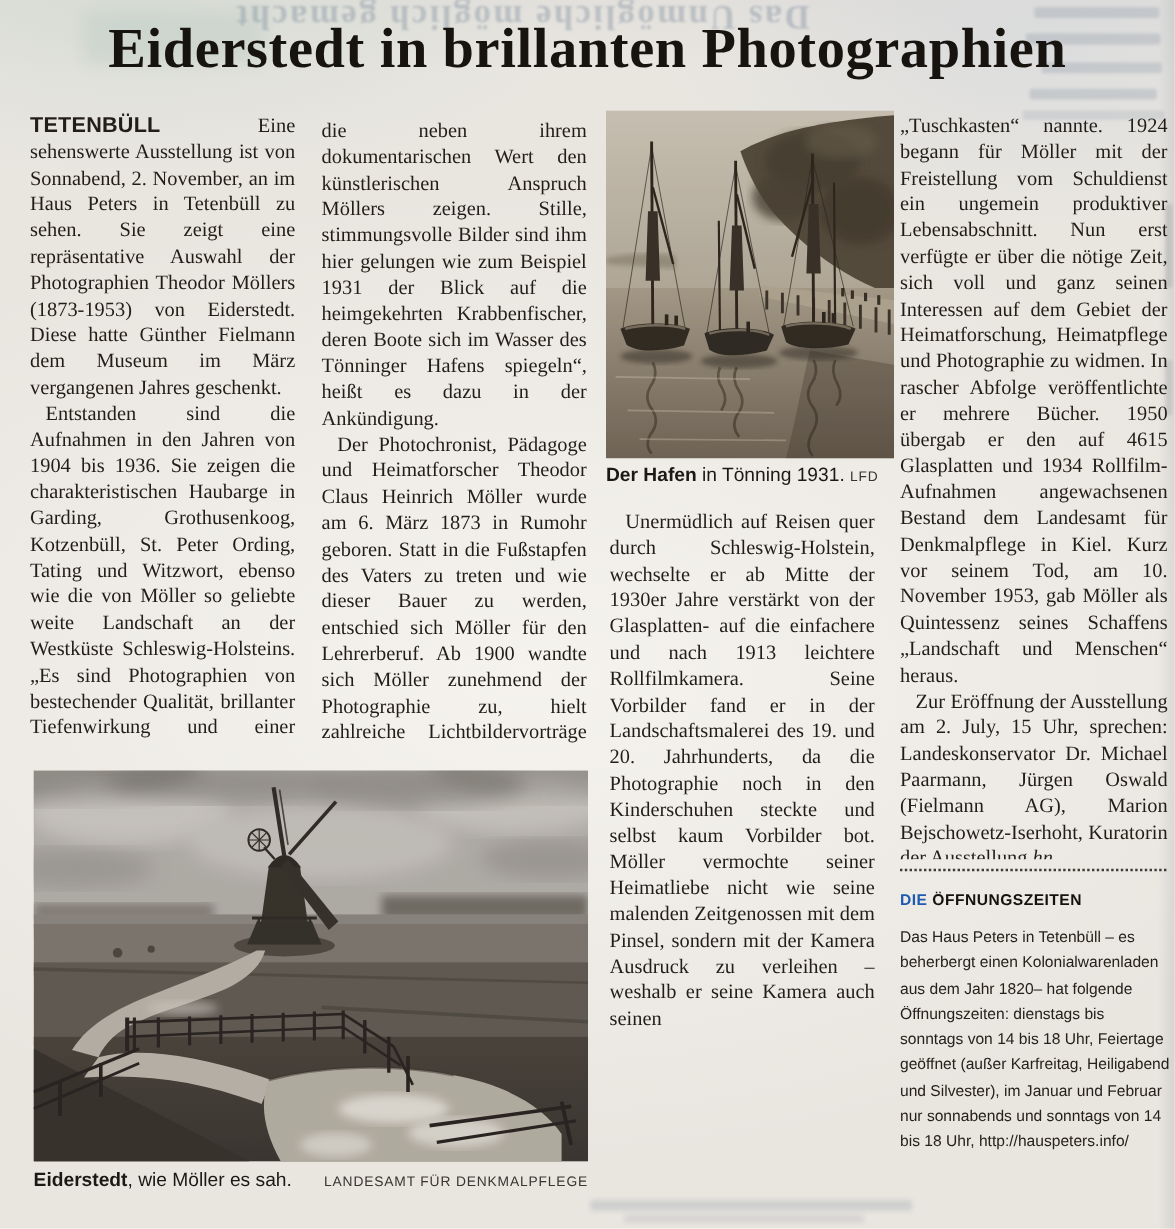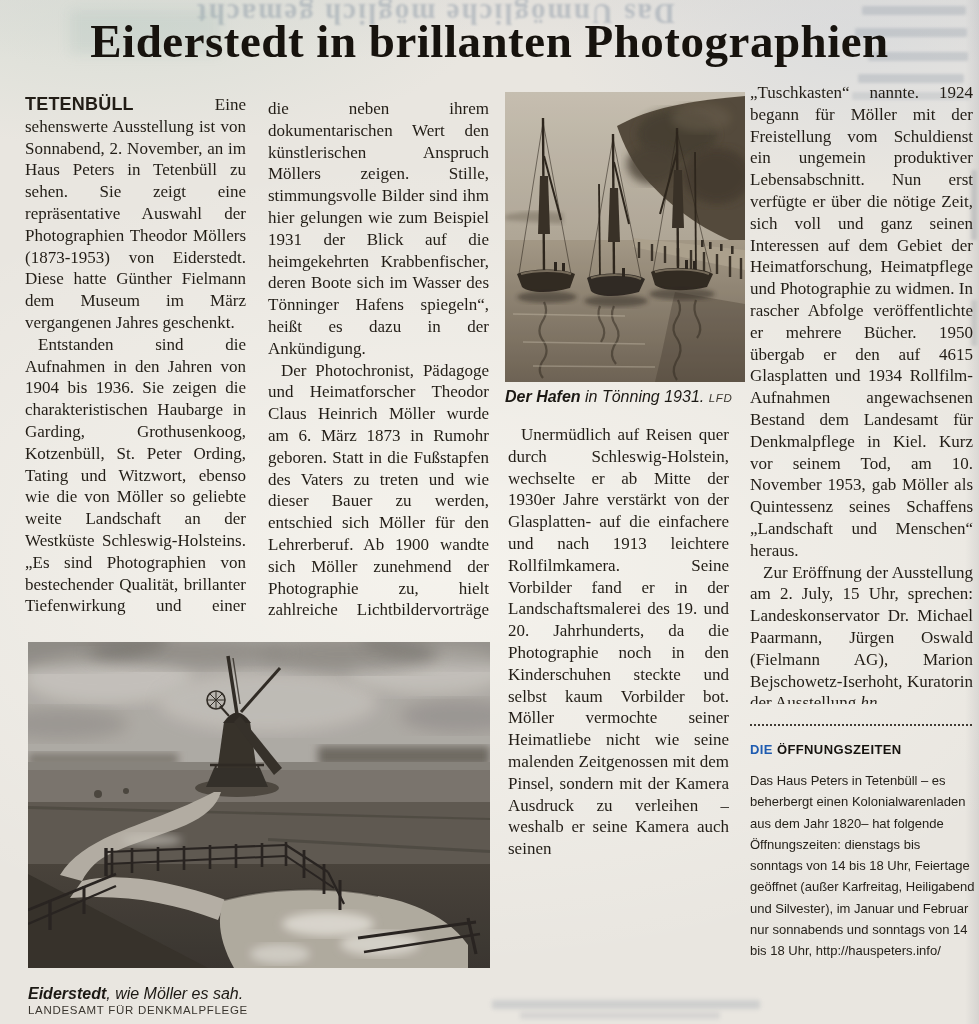--- a/index.html
+++ b/index.html
@@ -42,32 +42,32 @@
   .col{
     position:absolute;width:221px;overflow:hidden;
     font-size:17px;line-height:21.8px;text-align:justify;
     hyphens:auto;-webkit-hyphens:auto;color:#221d16;
   }
   .col p{margin:0;}
   .col p.ind{text-indent:13px;}
   .c1{left:25px;top:94px;height:522px;}
   .c2{left:268px;top:98px;height:522px;}
   .c3{left:508px;top:424px;height:582px;}
-  .c4{left:750px;top:82px;width:223px;height:622px;}
+  .c4{left:750px;top:94px;width:223px;height:622px;}
   .dateline{font-family:"Liberation Sans",sans-serif;font-weight:700;font-size:18px;letter-spacing:0.2px;}
   .sig{font-style:italic;}
   
   .fig{position:absolute;}
   .fig-harbor{left:505px;top:92px;width:240px;}
   .fig-windmill{left:28px;top:642px;width:462px;}
   .fig svg{display:block;}
-  .cap{font-family:"Liberation Sans",sans-serif;font-size:16px;line-height:20px;color:#1c1914;margin-top:5px;font-style:italic;}
+  .cap{font-family:"Liberation Sans",sans-serif;font-size:16px;line-height:20px;color:#1c1914;margin-top:5px;}
   .cap b{font-weight:700;}
   .credit{font-family:"Liberation Sans",sans-serif;font-size:11.5px;letter-spacing:0.7px;color:#3a362f;}
-  .caprow{display:flex;justify-content:space-between;align-items:baseline;margin-top:16px;flex-direction:column;}
+  .caprow{display:flex;justify-content:space-between;align-items:baseline;margin-top:6px;}
   
   .dotrule{position:absolute;left:750px;top:724px;width:222px;border-top:2.5px dotted #3f3a33;}
   .ibox-head{
     position:absolute;left:750px;top:742px;width:225px;
     font-family:"Liberation Sans",sans-serif;font-weight:700;font-size:13px;letter-spacing:0.4px;color:#15120e;
   }
   .ibox-body{
     position:absolute;left:750px;top:770px;width:226px;height:246px;overflow:hidden;
     font-family:"Liberation Sans",sans-serif;font-size:13px;line-height:21.3px;color:#26221b;margin:0;
   }

